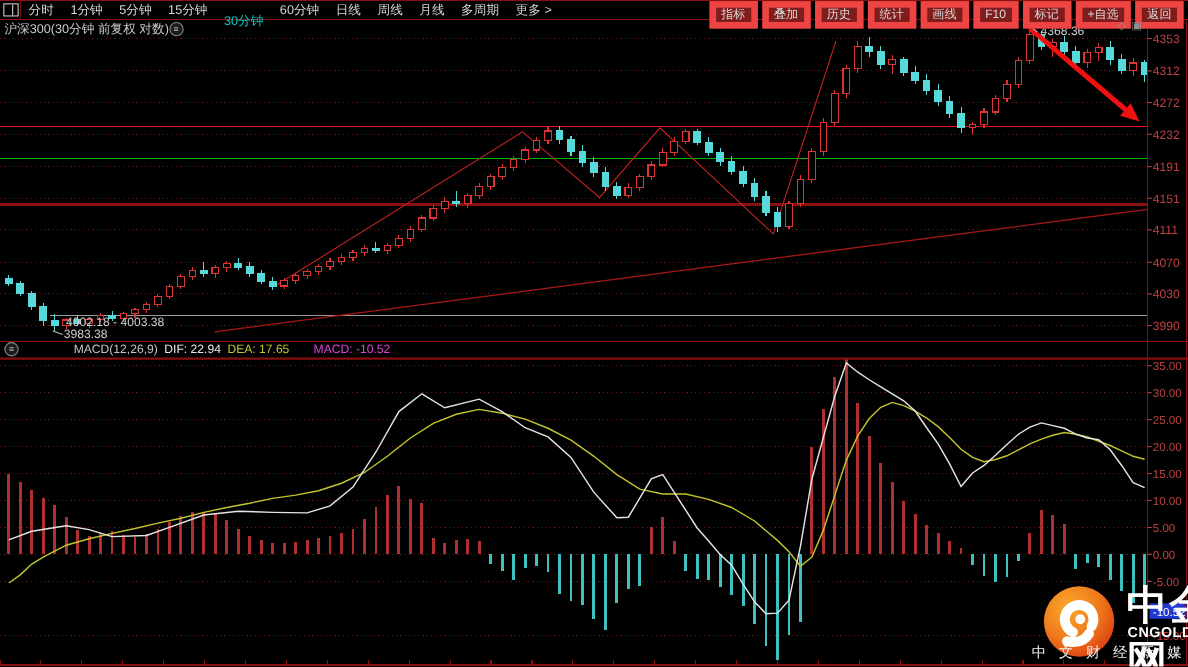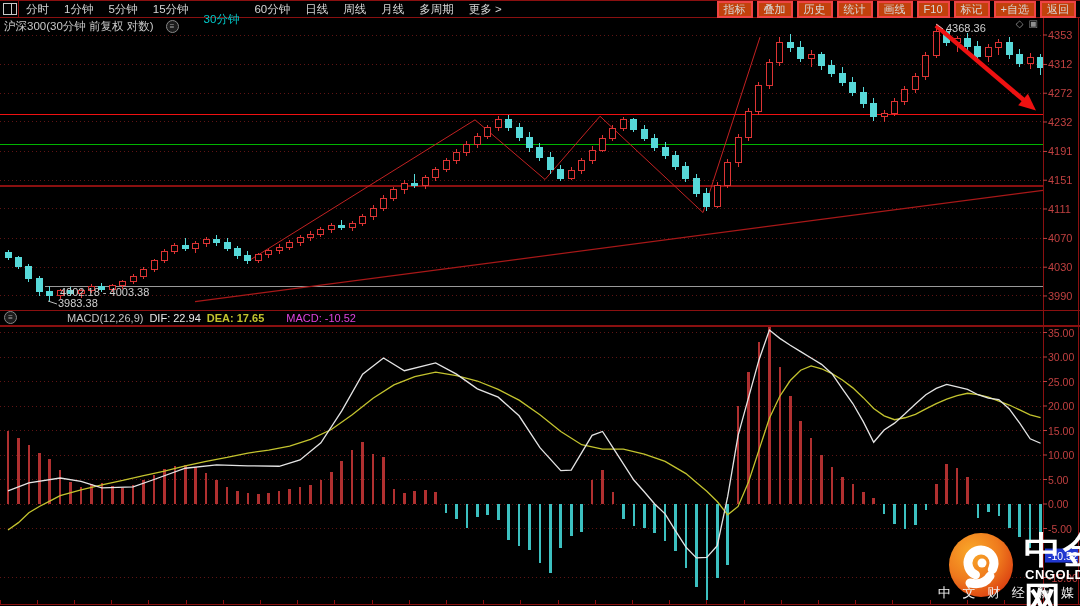--- a/index.html
+++ b/index.html
@@ -9,32 +9,32 @@
   .hud{position:absolute;z-index:3;}
   
   #toolbar{left:0;top:0;width:1080px;height:17px;}
   #win-icon{position:absolute;left:3px;top:3px;width:12px;height:10px;border:1px solid #c8c8c8;}
   #win-icon div{position:absolute;left:7px;top:0;width:0;height:10px;border-left:1px solid #c8c8c8;}
   #tb-sep{position:absolute;left:18px;top:0;width:0;height:17px;border-left:1px solid #8a1010;}
   #tb-left{position:absolute;left:26px;top:2px;display:flex;gap:15px;font-size:11.5px;color:#d6d6d6;white-space:nowrap;}
   #tb-left .tb-item{cursor:default;}
   #tb-left .active{color:#00cccc;margin-top:10px;}
   #tb-right{position:absolute;right:4px;top:1px;display:flex;gap:4px;}
-  #tb-right .tb-btn{border:2px solid #ef4444;color:#d8d8d8;font-size:11px;padding:0 5px;height:13px;line-height:13px;background:#c2410c;white-space:nowrap;}
+  #tb-right .tb-btn{border:6px solid #ef4444;color:#d8d8d8;font-size:11px;padding:0 5px;height:13px;line-height:13px;background:#7f1d1d;white-space:nowrap;}
   
-  #symbol-row{left:4px;top:19px;font-size:11.5px;color:#c8c8c8;display:flex;align-items:center;gap:12px;white-space:nowrap;}
+  #symbol-row{left:4px;top:19px;font-size:11.5px;color:#c8c8c8;display:flex;align-items:center;gap:0;white-space:nowrap;}
   .mini-circle-icon{display:inline-block;width:11px;height:11px;border-radius:50%;border:1px solid #888;
     background:#1c1c1c;color:#aaa;font-size:8px;line-height:11px;text-align:center;}
   
   #corner-icons{right:42px;top:18px;color:#8f8f8f;font-size:10px;display:flex;gap:5px;}
   
   #macd-row{left:4px;top:311px;font-size:11px;display:flex;align-items:center;gap:6px;white-space:nowrap;}
   #macd-row .lbl{color:#c4c4c4;padding-left:44px;}
   #macd-row .dif{color:#e8e8e8;}
-  #macd-row .dea{color:#c3c32e;font-weight:bold;}
+  #macd-row .dea{color:#c3c32e;}
   #macd-row .macd{color:#dd44dd;padding-left:16px;}
   
   #logo{left:928px;top:520px;width:192px;height:84px;z-index:4;}
   #logo-circle{position:absolute;left:20px;top:12px;width:66px;height:66px;}
   #logo-brand{position:absolute;left:96px;top:6px;font-size:37px;font-weight:bold;color:#fff;letter-spacing:2px;}
   #logo-url{position:absolute;left:97px;top:47px;font-size:13px;font-weight:bold;color:#fff;letter-spacing:0.5px;}
   #logo-tagline{position:absolute;left:10px;top:64px;font-size:13px;color:#f2f2f2;letter-spacing:4px;white-space:nowrap;}
 </style>
 </head>
 <body>

